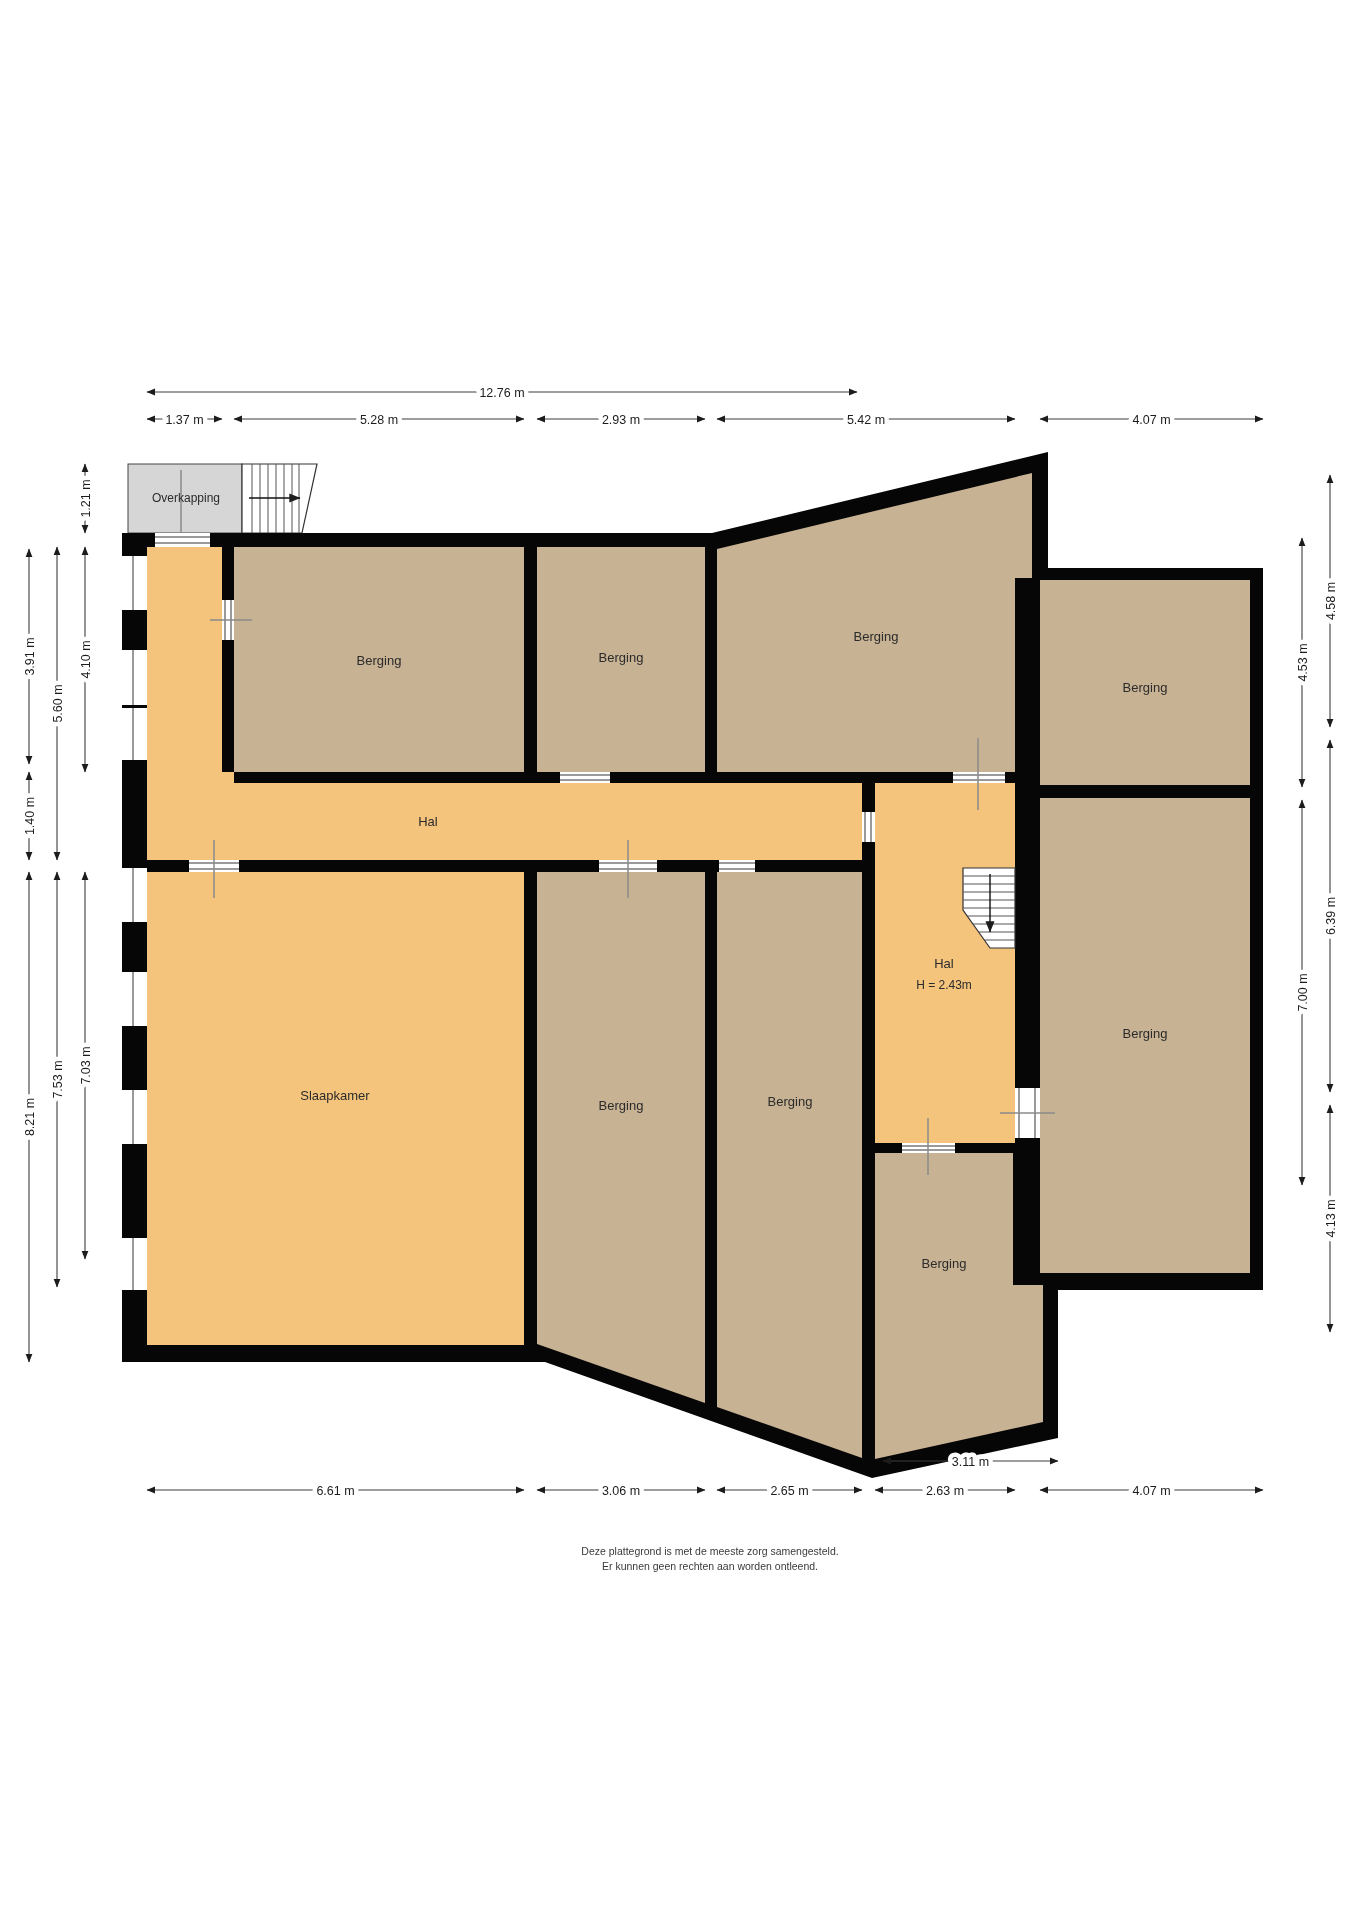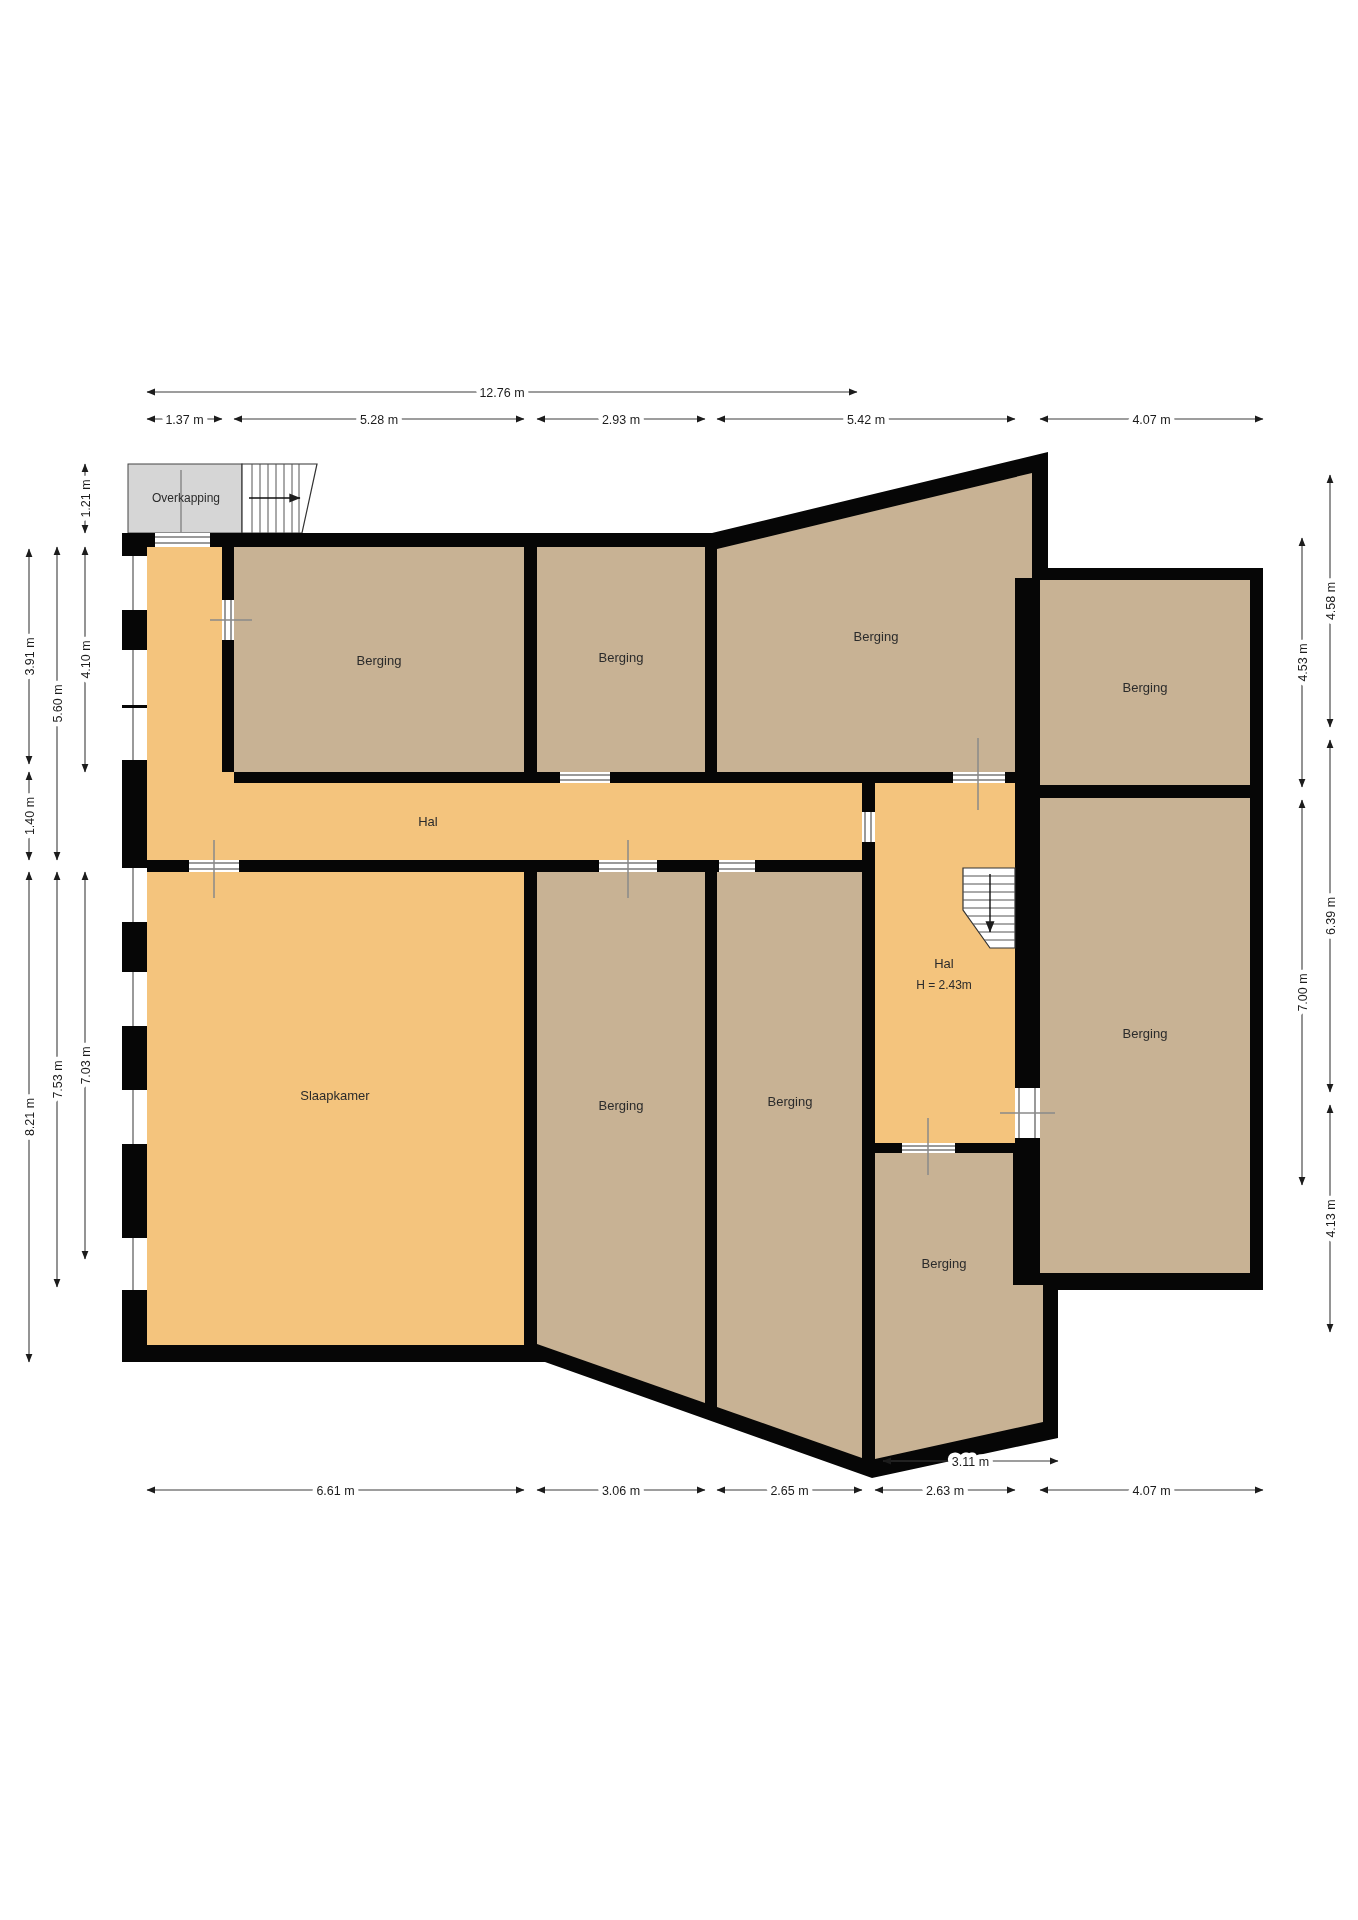--- a/index.html
+++ b/index.html
@@ -236,13 +236,17 @@
         <text class="room-text" x="1145" y="1038">Berging</text>
         <text class="room-text" x="944" y="968">Hal</text>
         <text class="room-text-small" x="944" y="989">H = 2.43m</text>
         <text class="room-text" x="335" y="1100">Slaapkamer</text>
         <text class="room-text" x="621" y="1110">Berging</text>
         <text class="room-text" x="790" y="1106">Berging</text>
         <text class="room-text" x="944" y="1268">Berging</text>
       </g>
 </svg>
 
+<div class="disclaimer">
+  <div>Deze plattegrond is met de meeste zorg samengesteld.</div>
+  <div>Er kunnen geen rechten aan worden ontleend.</div>
 </div>
+</div>
 
 </body></html>

